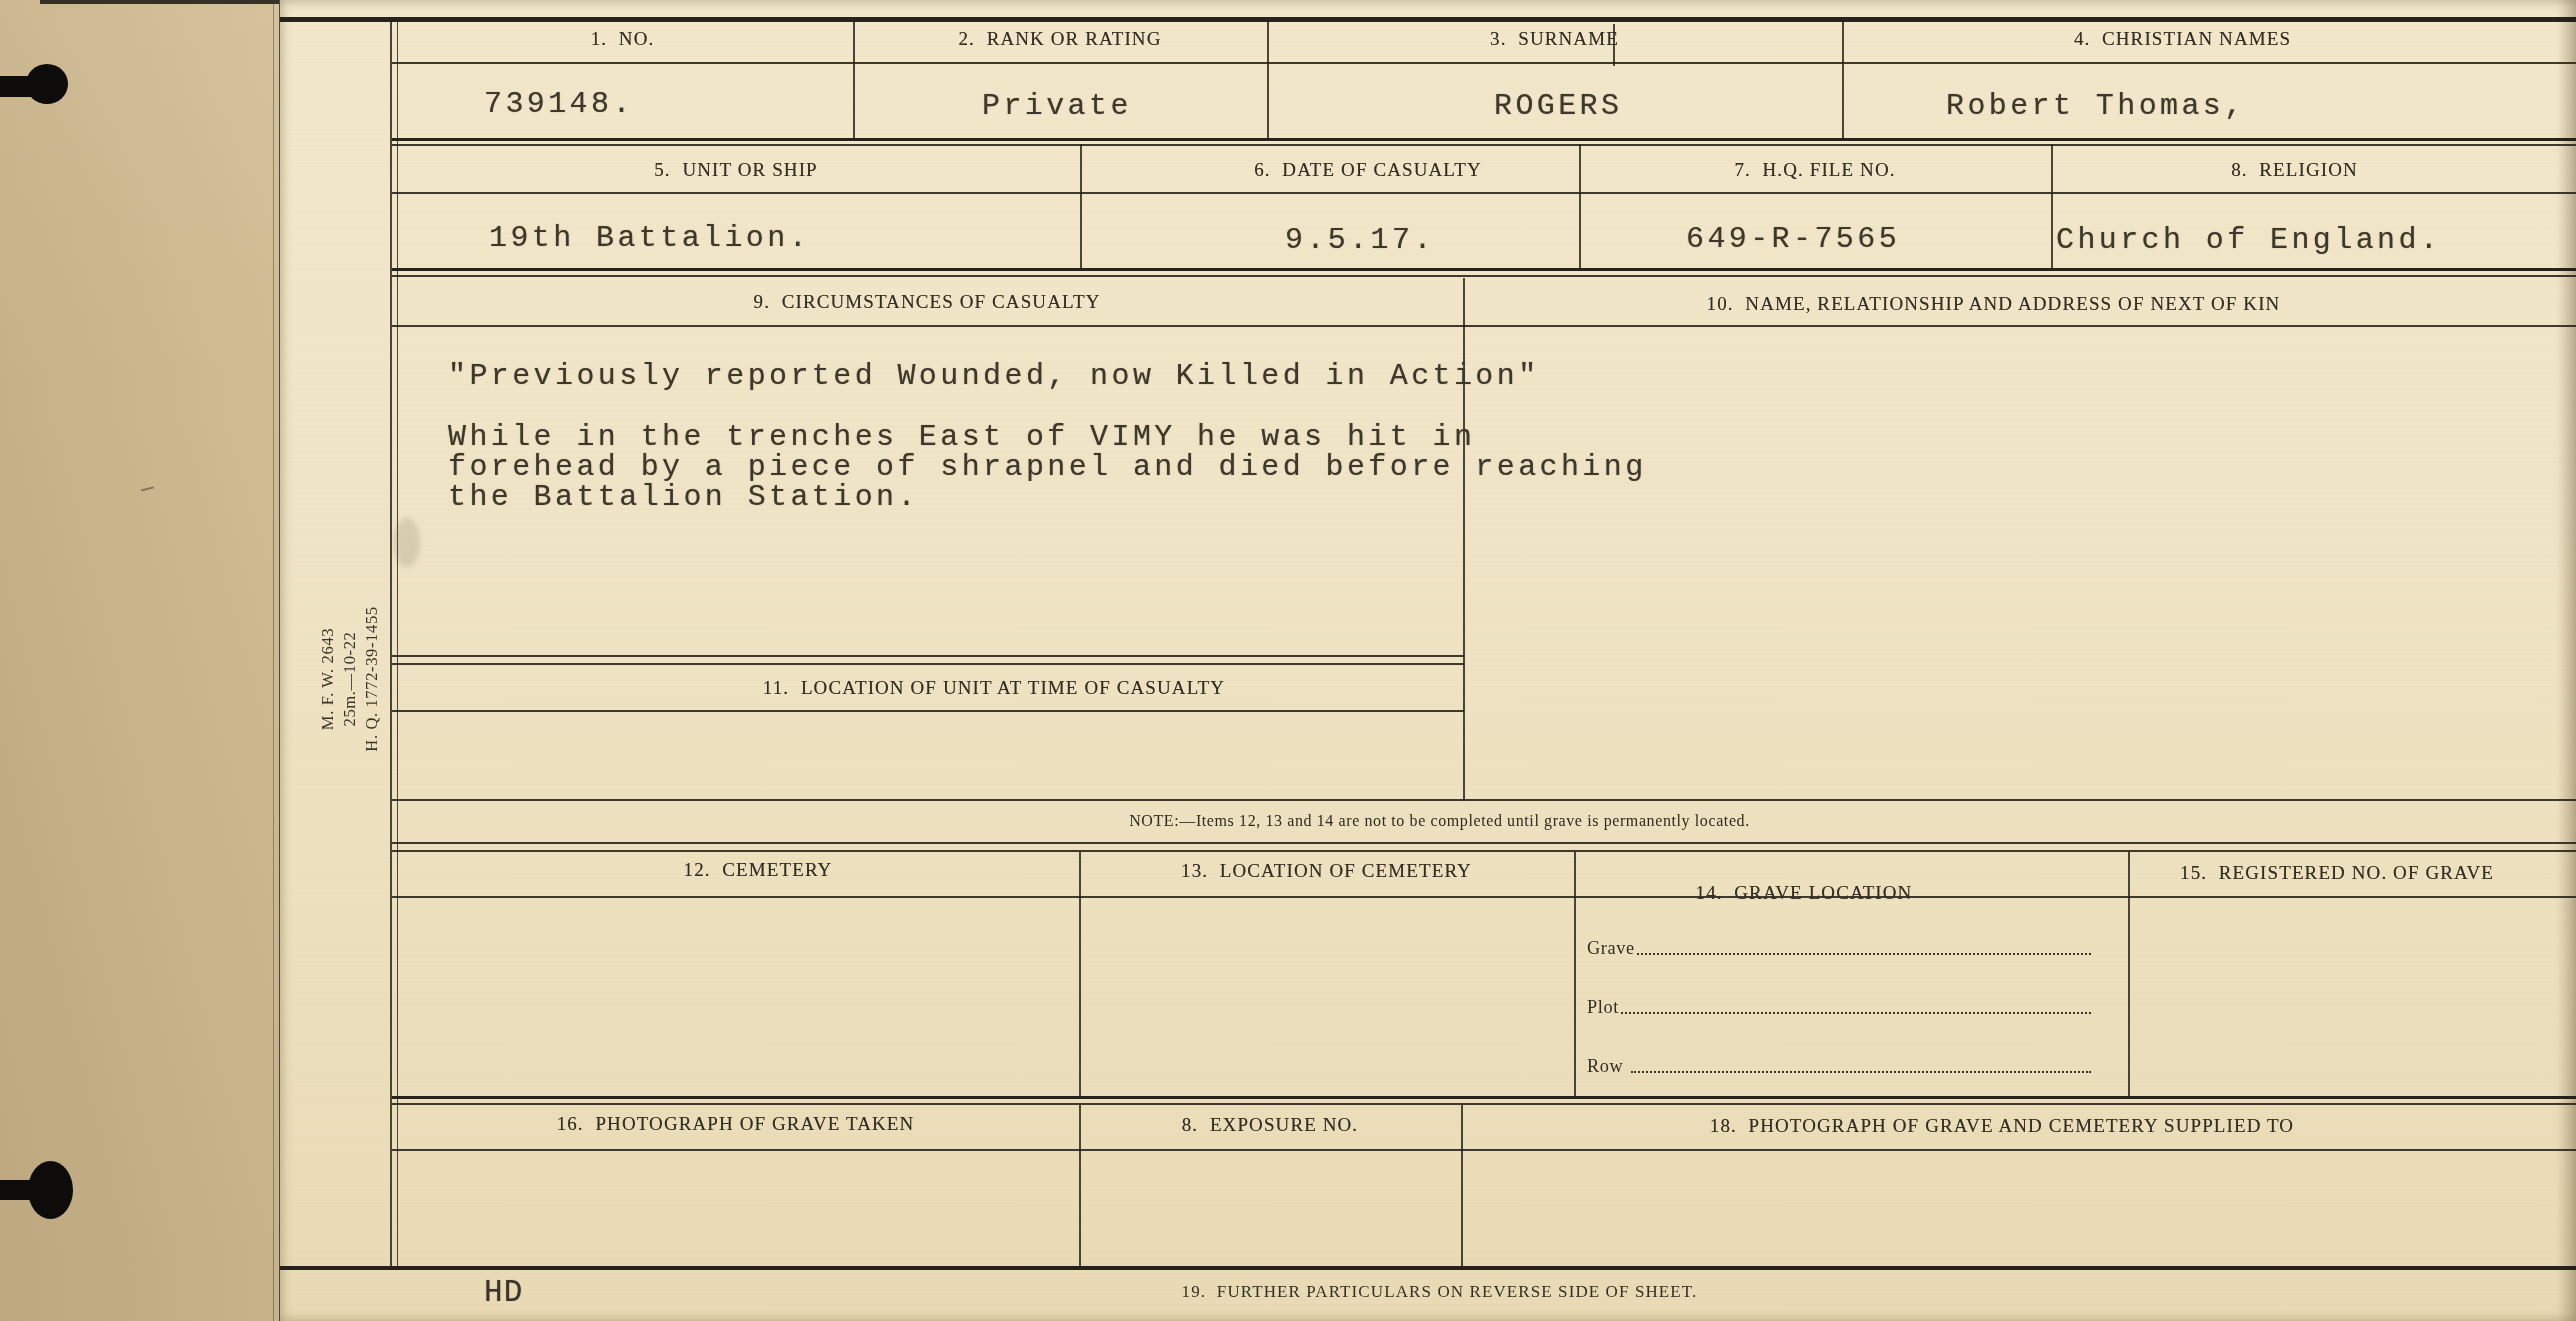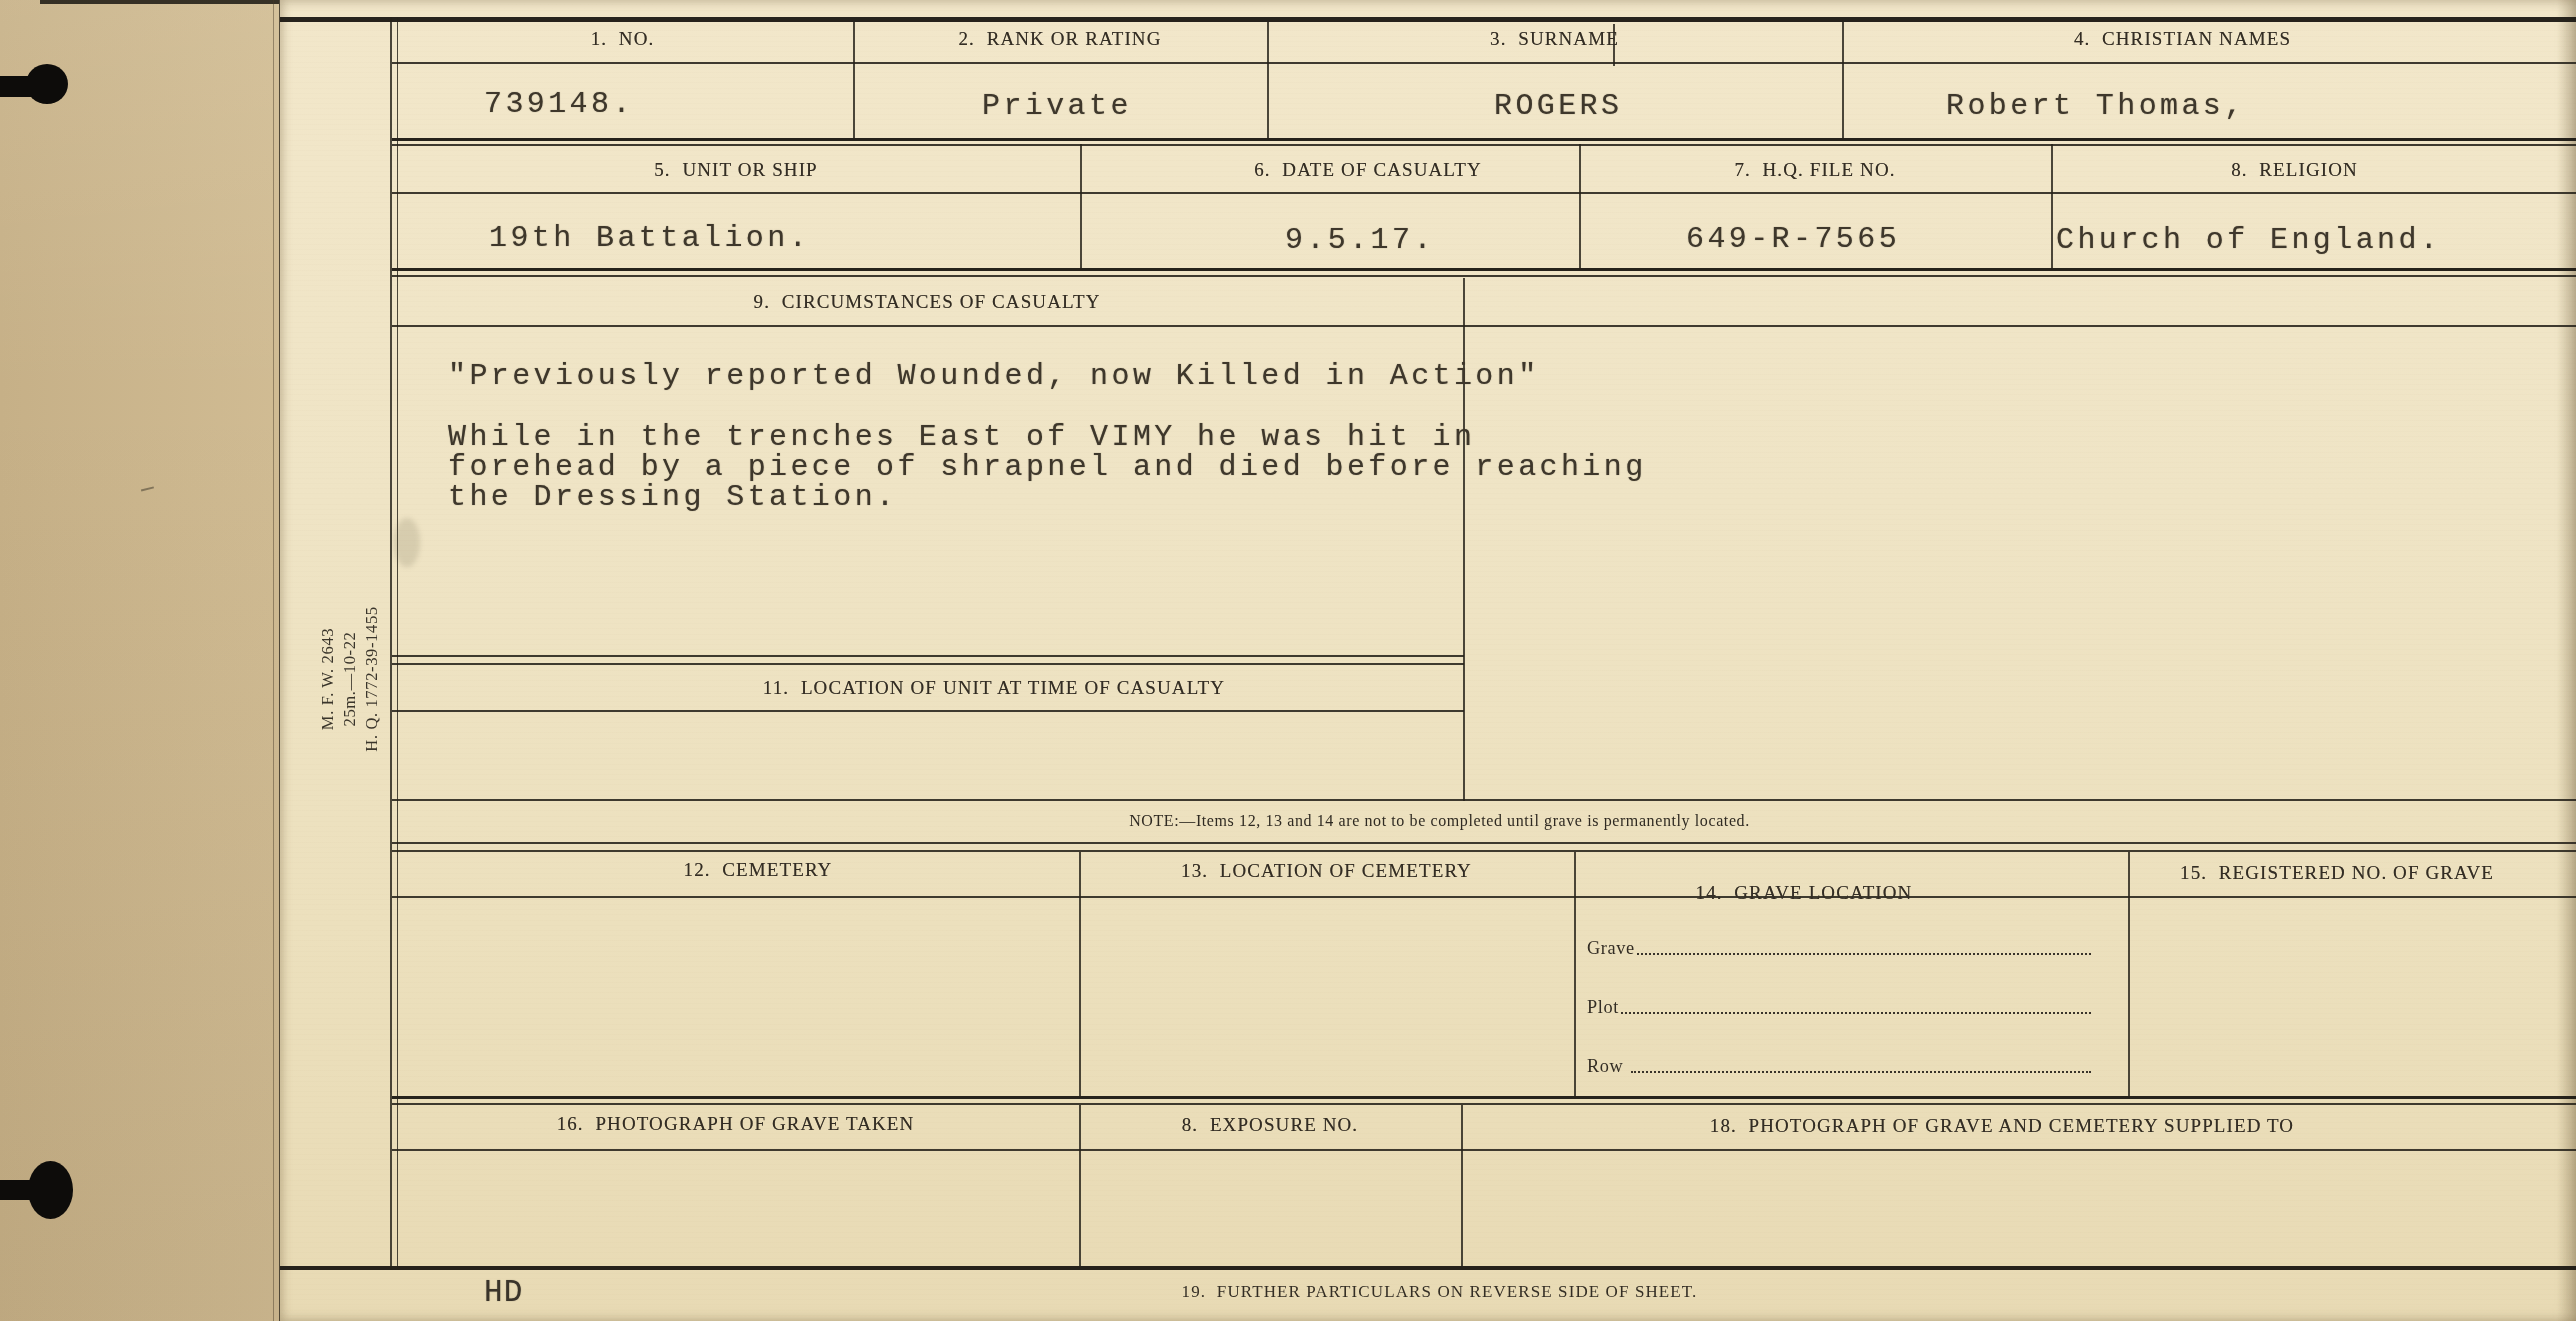--- a/index.html
+++ b/index.html
@@ -120,24 +120,25 @@
   <div class="hdr" style="left:392px;top:159px;width:688px">5.  UNIT OR SHIP</div>
   <div class="hdr" style="left:1080px;top:159px;width:576px">6.  DATE OF CASUALTY</div>
   <div class="hdr" style="left:1579px;top:159px;width:472px">7.  H.Q. FILE NO.</div>
   <div class="hdr" style="left:2051px;top:159px;width:487px">8.  RELIGION</div>
   <div class="typed" style="left:489px;top:221px">19th Battalion.</div>
   <div class="typed" style="left:1285px;top:223px">9.5.17.</div>
   <div class="typed" style="left:1686px;top:222px">649-R-7565</div>
   <div class="typed" style="left:2056px;top:223px">Church of England.</div>
 
   <div class="hdr" style="left:392px;top:291px;width:1070px">9.  CIRCUMSTANCES OF CASUALTY</div>
+  <div class="hdr" style="left:1464px;top:293px;width:1059px">10.  NAME, RELATIONSHIP AND ADDRESS OF NEXT OF KIN</div>
   <div class="typed" style="left:448px;top:359px">"Previously reported Wounded, now Killed in Action"</div>
   <div class="typed" style="left:448px;top:420px">While in the trenches East of VIMY he was hit in</div>
   <div class="typed" style="left:448px;top:450px">forehead by a piece of shrapnel and died before reaching</div>
-  <div class="typed" style="left:448px;top:480px">the Dressing Station.</div>
+  <div class="typed" style="left:448px;top:480px">the Battalion Station.</div>
   <div class="smudge" style="left:394px;top:518px;width:26px;height:49px;background:rgba(95,85,62,.16)"></div>
 
   <div class="hdr" style="left:392px;top:677px;width:1204px">11.  LOCATION OF UNIT AT TIME OF CASUALTY</div>
 
   <div class="note-line" style="left:392px;top:812px;width:2095px">NOTE:—Items 12, 13 and 14 are not to be completed until grave is permanently located.</div>
 
   <div class="hdr" style="left:392px;top:859px;width:732px">12.  CEMETERY</div>
   <div class="hdr" style="left:1079px;top:860px;width:495px">13.  LOCATION OF CEMETERY</div>
   <div class="hdr" style="left:1574px;top:882px;width:460px">14.  GRAVE LOCATION</div>
   <div class="hdr" style="left:2128px;top:862px;width:418px">15.  REGISTERED NO. OF GRAVE</div>

